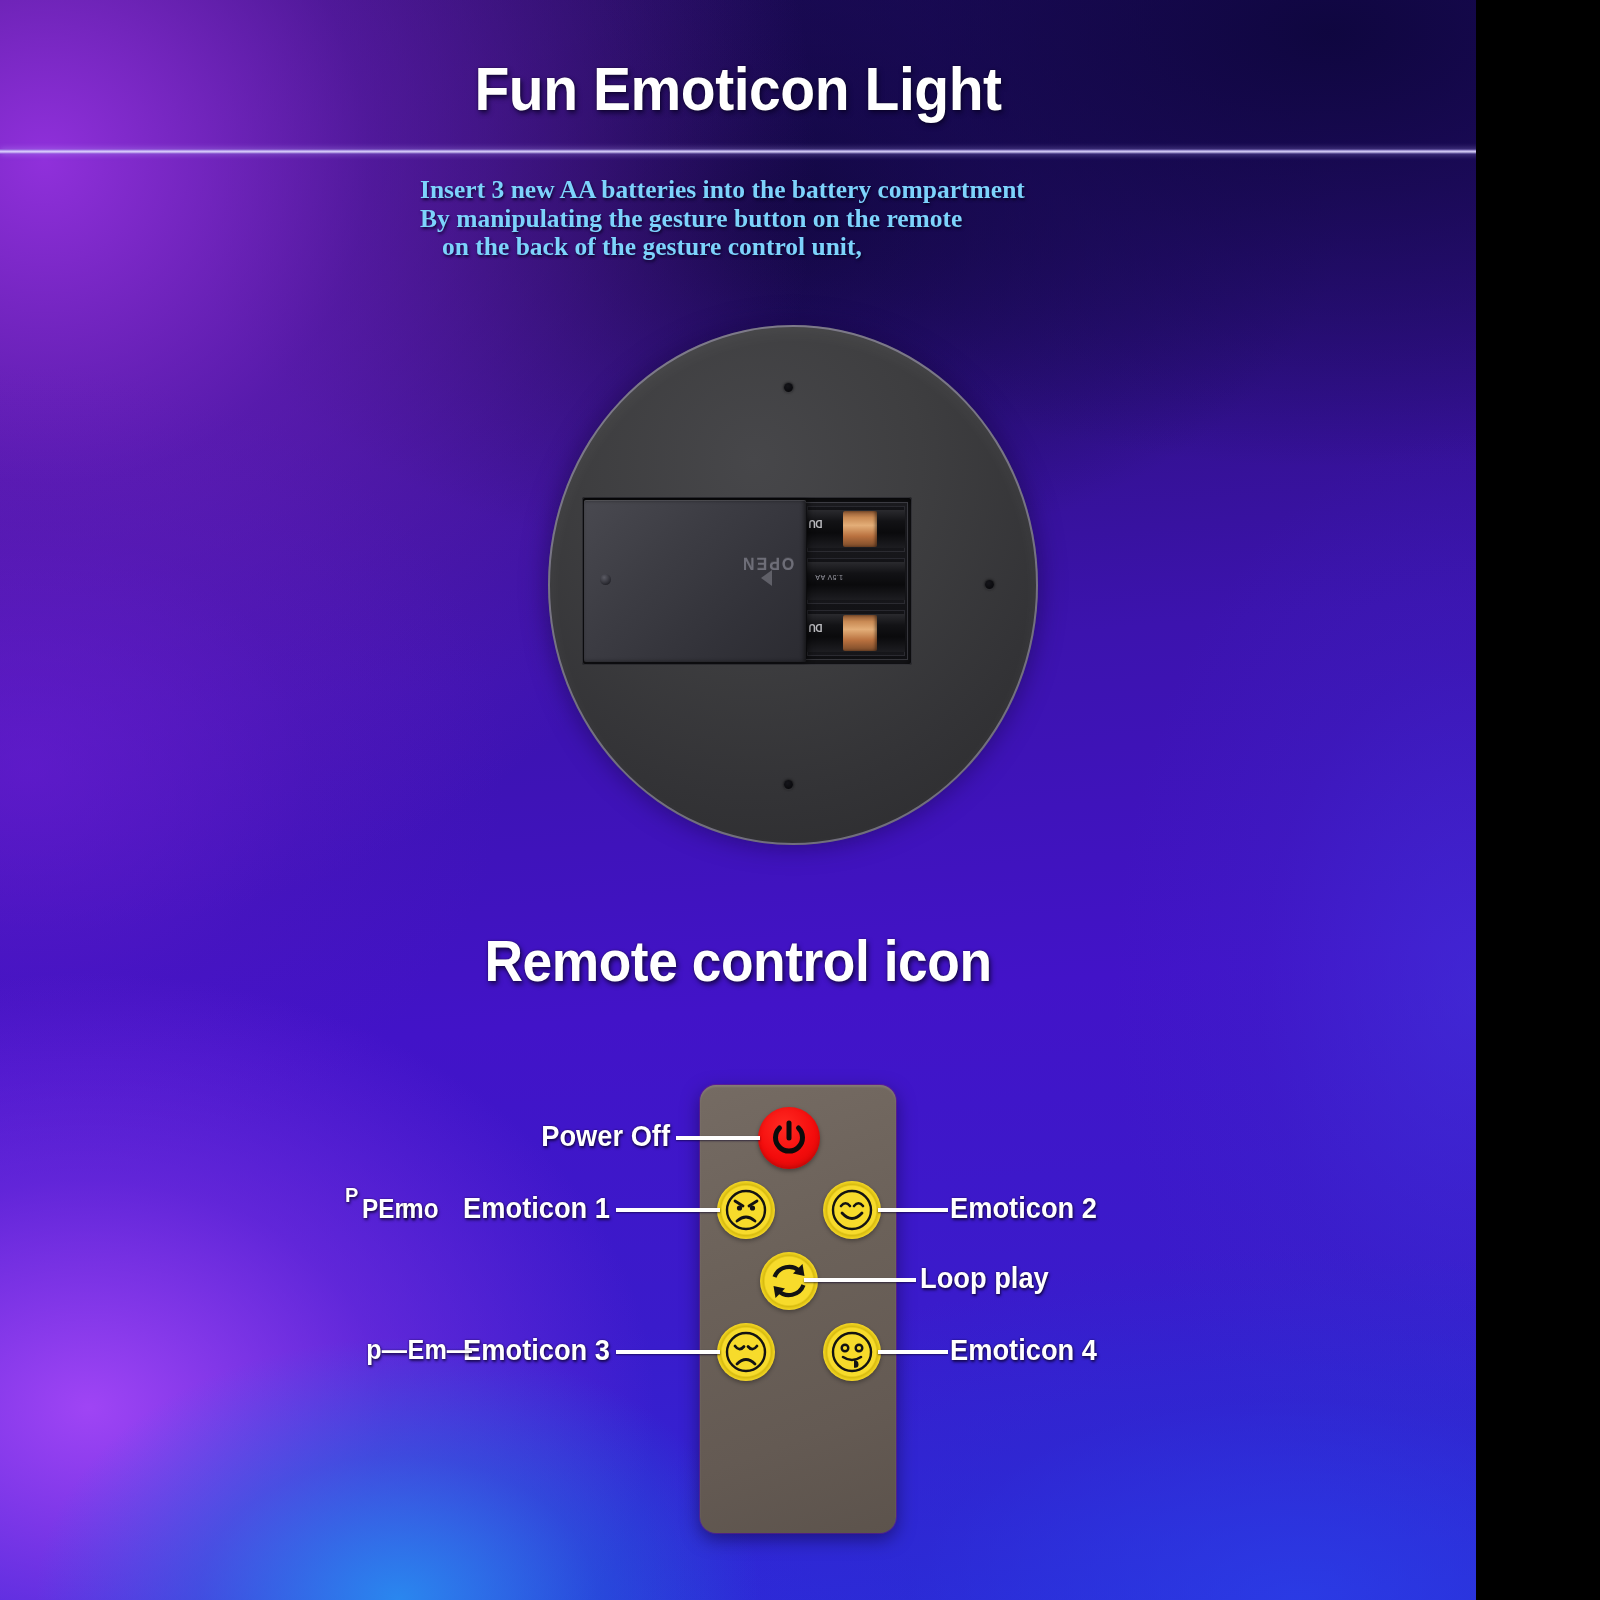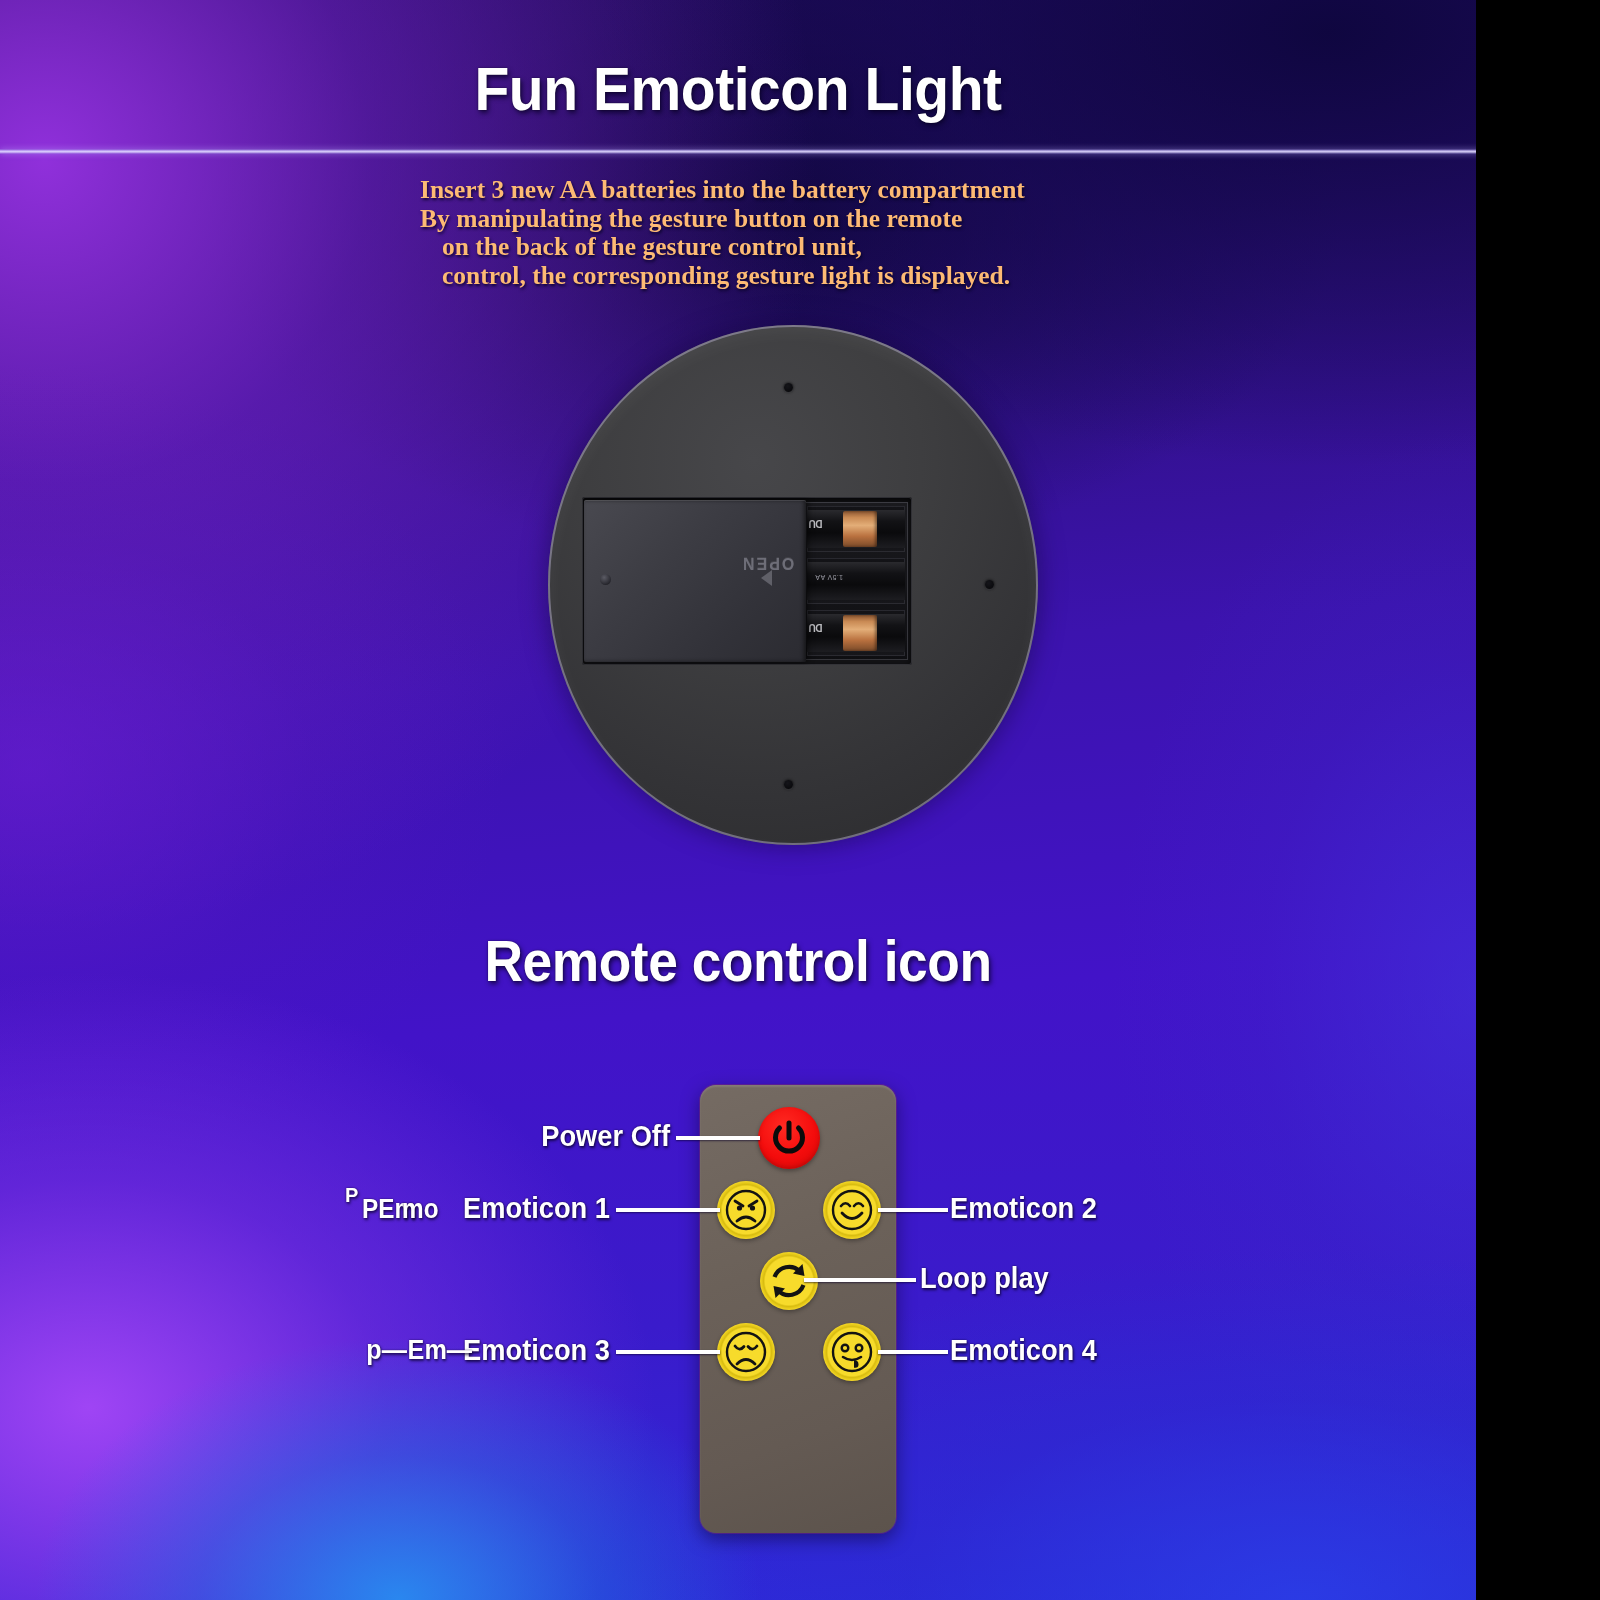--- a/index.html
+++ b/index.html
@@ -89,21 +89,21 @@
     font-size: 58px;
     line-height: 62px;
   }
 
   
   #instructions {
     position: absolute;
     left: 420px;
     top: 176px;
     width: 760px;
-    color: #fdba74;
+    color: #7dd3fc;
     font-family: "Liberation Serif", serif;
     font-weight: bold;
     font-size: 25.5px;
     line-height: 28.5px;
     text-shadow: 1px 2px 3px rgba(5,0,30,0.8);
   }
   #instructions .ln {
     display: block;
     white-space: nowrap;
   }
@@ -360,21 +360,20 @@
   <div class="bg-layer" id="bg-glow-bottomcenter"></div>
 
   <div class="headline" id="title-main">Fun Emoticon Light</div>
 
   <div id="divider"></div>
 
   <div id="instructions">
     <span class="ln">Insert 3 new AA batteries into the battery compartment</span>
     <span class="ln">By manipulating the gesture button on the remote</span>
     <span class="ln indent">on the back of the gesture control unit,</span>
-    <span class="ln indent">control, the corresponding gesture light is displayed.</span>
   </div>
 
   <div id="disc-wrap">
     <div id="disc"></div>
 
     <div class="screw" id="screw-top"></div>
     <div class="screw" id="screw-bottom"></div>
     <div class="screw" id="screw-left"></div>
     <div class="screw" id="screw-right"></div>
 

